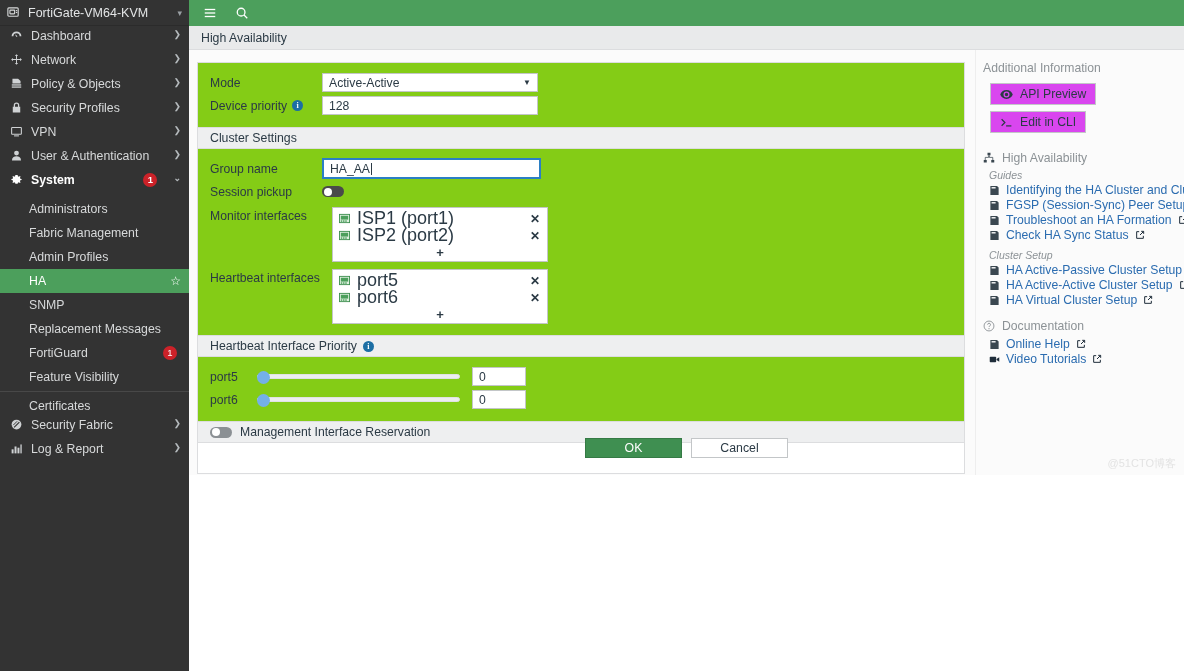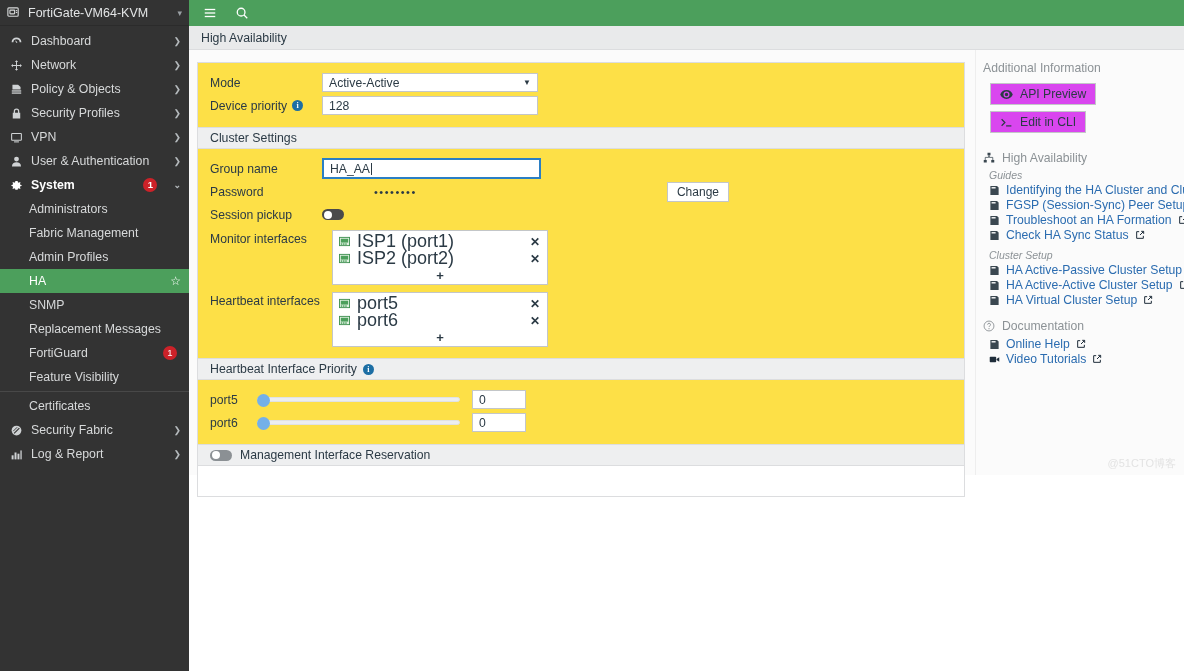--- a/index.html
+++ b/index.html
@@ -26,21 +26,21 @@
     padding: 0 7px 0 6px; gap: 7px;
     background: #333333;
     border-bottom: 1px solid #2b2b2b;
   }
   .brand-icon { width: 15px; height: 15px; flex: 0 0 15px; color: #d7d9da; }
   .brand-name { font-size: 12.5px; color: #e3e5e6; flex: 1; white-space: nowrap; overflow: hidden; }
   .brand-caret { font-size: 9px; color: #9aa0a4; }
 
   .nav { flex: 1; overflow: hidden; padding-top: 3px; }
   .nav-item {
-    height: 24px; display: flex; align-items: center;
+    height: 24px; display: flex; align-items: flex-start;
     padding: 0 8px 0 9px; gap: 8px;
     color: #d7d9da; font-size: 12.3px; cursor: default;
     position: relative;
   }
   .nav-item .ico { width: 14px; flex: 0 0 14px; display: flex; align-items: center; justify-content: center; color: #cfd2d4; }
   .nav-item .lbl { flex: 1; white-space: nowrap; overflow: hidden; }
   .nav-item .chev { font-size: 9px; color: #b5babd; margin-left: 4px; }
   .nav-item.active-top { background: #333333; font-weight: bold; color: #fff; }
   .nav-item.active-top .ico { color: #fff; }
 
@@ -79,21 +79,21 @@
   }
 
   .body-area {
     flex: 1; display: flex; background: #fbfbfb; min-height: 0;
     position: relative;
   }
 
   
   .formcol { flex: 1; min-width: 0; padding: 12px 10px 0 8px; }
   .formcard {
-    background: #fde047; border: 1px solid #dcdddf;
+    background: #84cc16; border: 1px solid #dcdddf;
     width: 782px; max-width: 100%;
   }
   .fgroup { padding: 8px 0 10px 0; }
   .section-head {
     background: #eeeff0; border-top: 1px solid #dcdddf; border-bottom: 1px solid #dcdddf;
     height: 22px; display: flex; align-items: center; gap: 6px;
     padding: 0 12px; font-size: 12.3px; color: #2b3a45;
   }
   .row { display: flex; align-items: center; min-height: 23px; padding: 1px 12px; }
   .row-top { align-items: flex-start; }
@@ -429,27 +429,20 @@
 
           <div class="fgroup">
             <div class="row">
               <div class="lab">Group name</div>
               <div class="txtinput focused">
                 <span>HA_AA</span>
                   <span class="caret-bar"></span>
               </div>
             </div>
 
-            <div class="row">
-              <div class="lab">Password</div>
-              <div class="pwrow" style="display:flex;align-items:center;">
-                <span class="dots">••••••••</span>
-                <span class="change-btn">Change</span>
-              </div>
-            </div>
 
             <div class="row">
               <div class="lab">Session pickup</div>
               <span class="toggle"></span>
             </div>
 
             <div class="row row-top" style="padding-top:4px;">
               <div class="lab wide" style="padding-top:2px;">Monitor interfaces</div>
               <div class="iflist">
                 <div class="ifrow">
@@ -721,15 +714,19 @@
                 <path d="M5 2H2v8h8V7"></path>
                 <path d="M7.4 1.6h3v3"></path>
                 <line x1="6" y1="6" x2="10.2" y2="1.8"></line>
               </svg>
             </span>
         </div>
       </div>
     </div>
   </div>
 
+  <div class="footer">
+    <div class="btn-ok">OK</div>
+    <div class="btn-cancel">Cancel</div>
+  </div>
 
   <div class="watermark">@51CTO博客</div>
 </div>
 
 </body></html>

